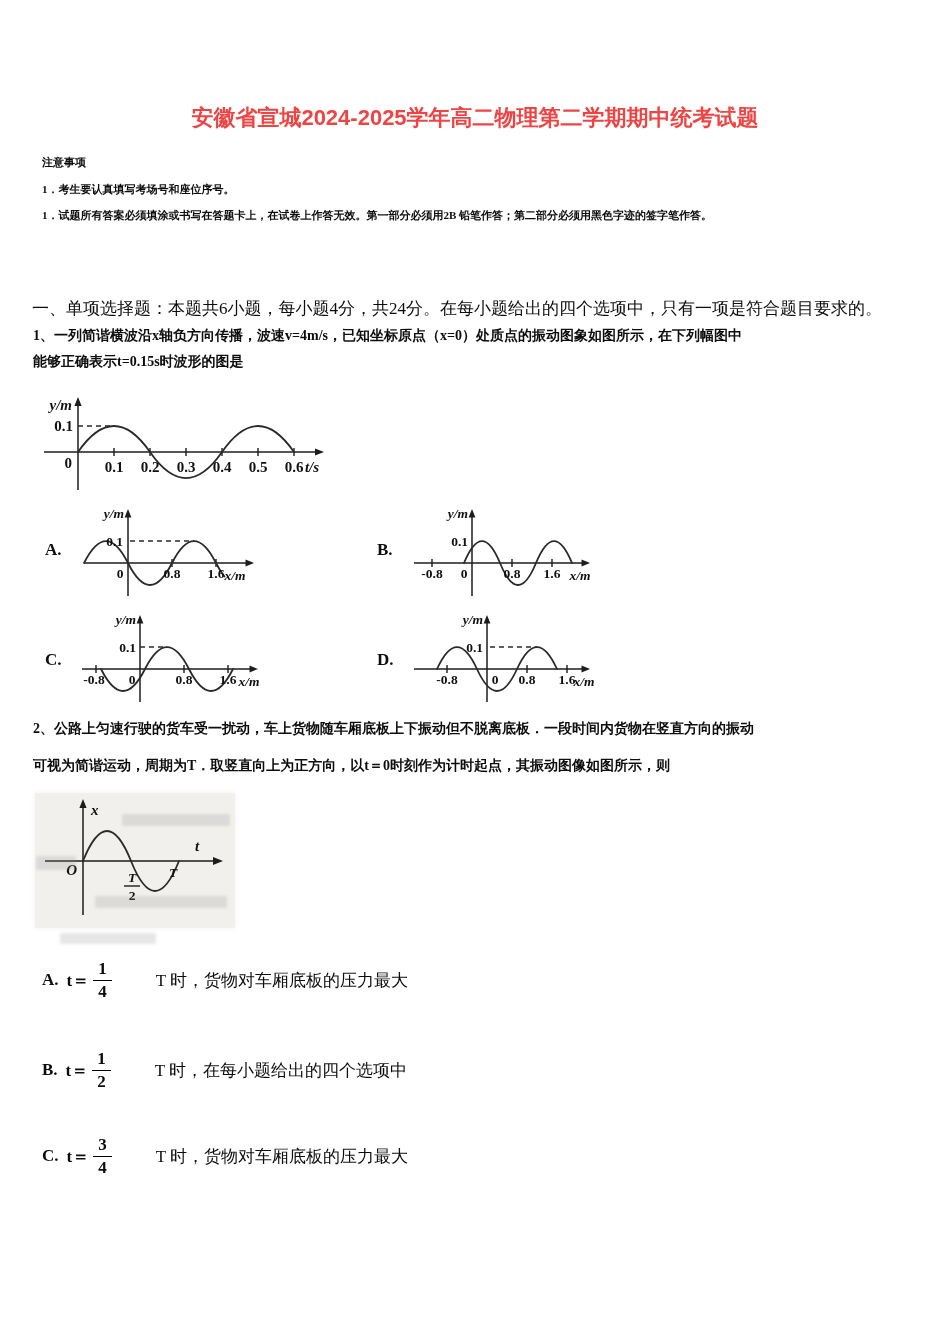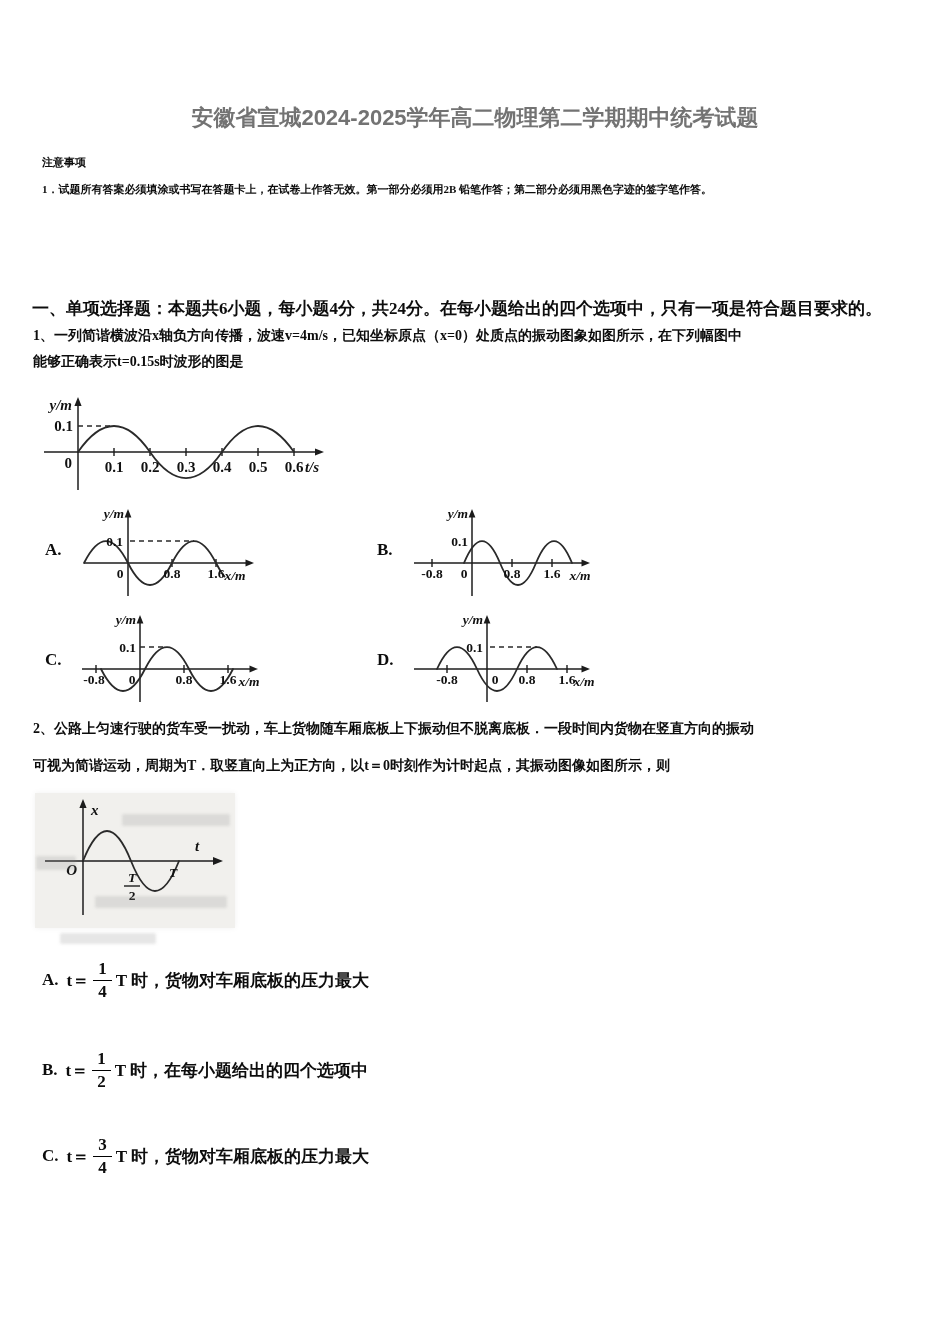--- a/index.html
+++ b/index.html
@@ -3,54 +3,55 @@
 <meta charset="utf-8">
 <style>
   html,body{margin:0;padding:0;}
   body{
     width:950px;height:1344px;position:relative;background:#ffffff;
     font-family:"Liberation Serif",serif;color:#0d0d0d;overflow:hidden;
   }
   .abs{position:absolute;}
   .title{
     left:0;right:0;top:103px;text-align:center;
-    font-family:"Liberation Sans",sans-serif;font-weight:bold;font-size:22px;color:#737373;
+    font-family:"Liberation Sans",sans-serif;font-weight:bold;font-size:22px;color:#ef4444;
   }
   .notice{left:42px;top:149px;width:888px;font-size:11px;line-height:26.5px;font-weight:600;}
   .notice .n-head{font-weight:700;}
-  .section-head{left:32px;top:297px;width:905px;font-size:17px;font-weight:700;}
+  .section-head{left:32px;top:297px;width:905px;font-size:17px;font-weight:400;}
   .q-line{left:33px;width:905px;font-size:14px;font-weight:700;}
   .opt-label{font-size:17px;font-weight:bold;font-family:"Liberation Serif",serif;}
   svg{display:block;}
   svg text{font-family:"Liberation Serif",serif;fill:#111;}
   .num-lab{font-size:13.5px;font-weight:bold;font-style:normal;}
   .var-lab{font-size:13.5px;font-weight:bold;font-style:italic;}
   .big-lab{font-size:15px;}
   .axis{stroke:#1c1c1c;stroke-width:1.5;fill:none;}
   .curve{stroke:#2a2a2a;stroke-width:1.8;fill:none;stroke-linecap:round;}
   .dash{stroke:#2a2a2a;stroke-width:1.4;fill:none;stroke-dasharray:5 4;}
   .tick{stroke:#1c1c1c;stroke-width:1.4;}
   .ah{fill:#1c1c1c;stroke:none;}
   .q2fig{background:#f1f0ed;box-shadow:0 0 6px rgba(0,0,0,0.06);}
   .artifact{background:rgba(140,140,140,0.22);filter:blur(1.6px);border-radius:2px;}
   .q2opt{left:42px;display:flex;align-items:center;font-size:17px;font-weight:600;}
   .q2opt .lab{font-weight:bold;margin-right:8px;}
   .q2opt .pre{font-weight:bold;font-family:"Liberation Serif",serif;}
   .frac{display:inline-block;text-align:center;font-weight:bold;line-height:1.15;margin:0 4px;}
   .frac .num{display:block;border-bottom:1.7px solid #000;padding:0 5px 1px;}
   .frac .den{display:block;padding-top:1px;}
-  .suffix{font-weight:700;}
+  .suffix{font-weight:400;margin-left:40px;}
 </style>
 </head>
 <body>
 
 <div class="abs title">安徽省宣城2024-2025学年高二物理第二学期期中统考试题</div>
 
 <div class="abs notice">
   <div class="n-head">注意事项</div>
+  <div>1．考生要认真填写考场号和座位序号。</div>
   <div>1．试题所有答案必须填涂或书写在答题卡上，在试卷上作答无效。第一部分必须用2B 铅笔作答；第二部分必须用黑色字迹的签字笔作答。</div>
 </div>
 
 <div class="abs section-head">一、单项选择题：本题共6小题，每小题4分，共24分。在每小题给出的四个选项中，只有一项是符合题目要求的。</div>
 
 <div class="abs q-line" style="top:327px;">1、一列简谐横波沿x轴负方向传播，波速v=4m/s，已知坐标原点（x=0）处质点的振动图象如图所示，在下列幅图中</div>
 <div class="abs q-line" style="top:353px;">能够正确表示t=0.15s时波形的图是</div>
 
 <svg class="abs" style="left:42px;top:394px;" width="290" height="102" viewBox="0 0 290 102">
   <line class="axis" x1="36" y1="96" x2="36" y2="8"></line>

